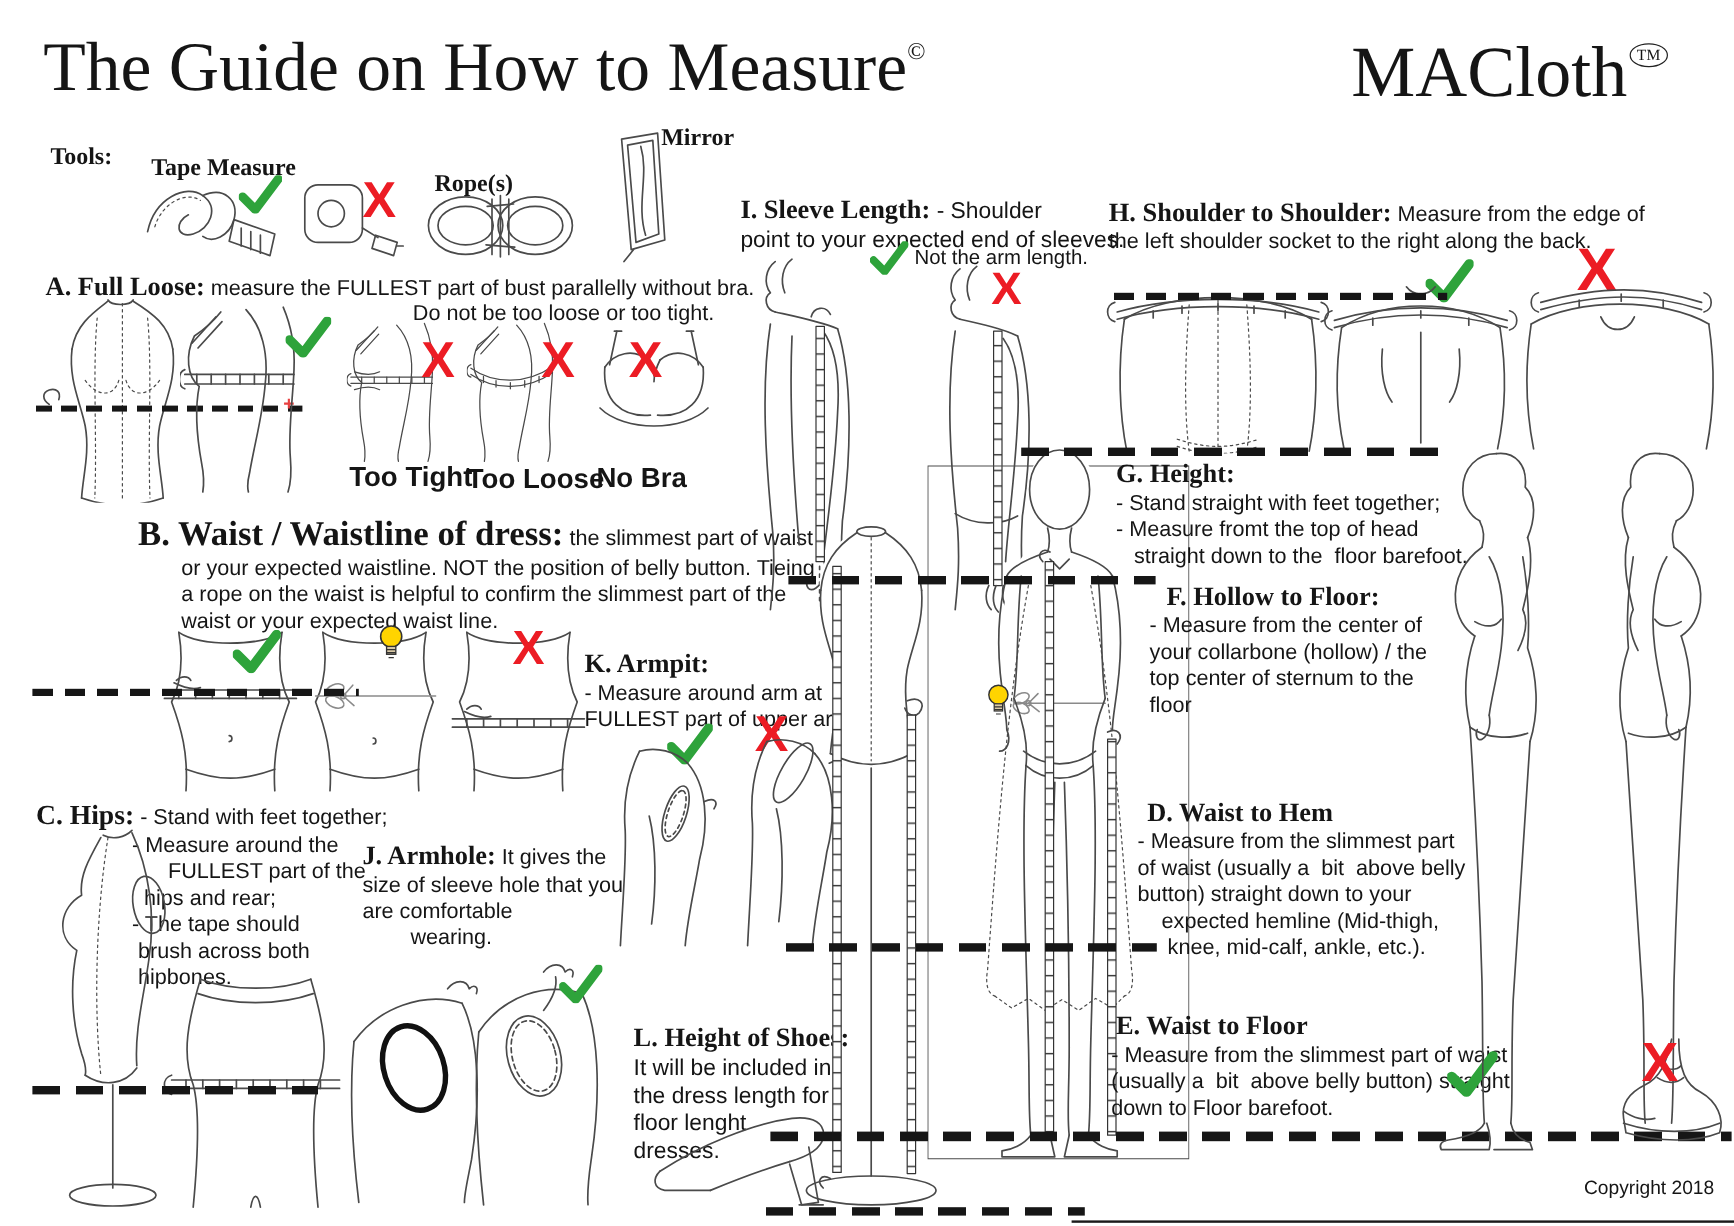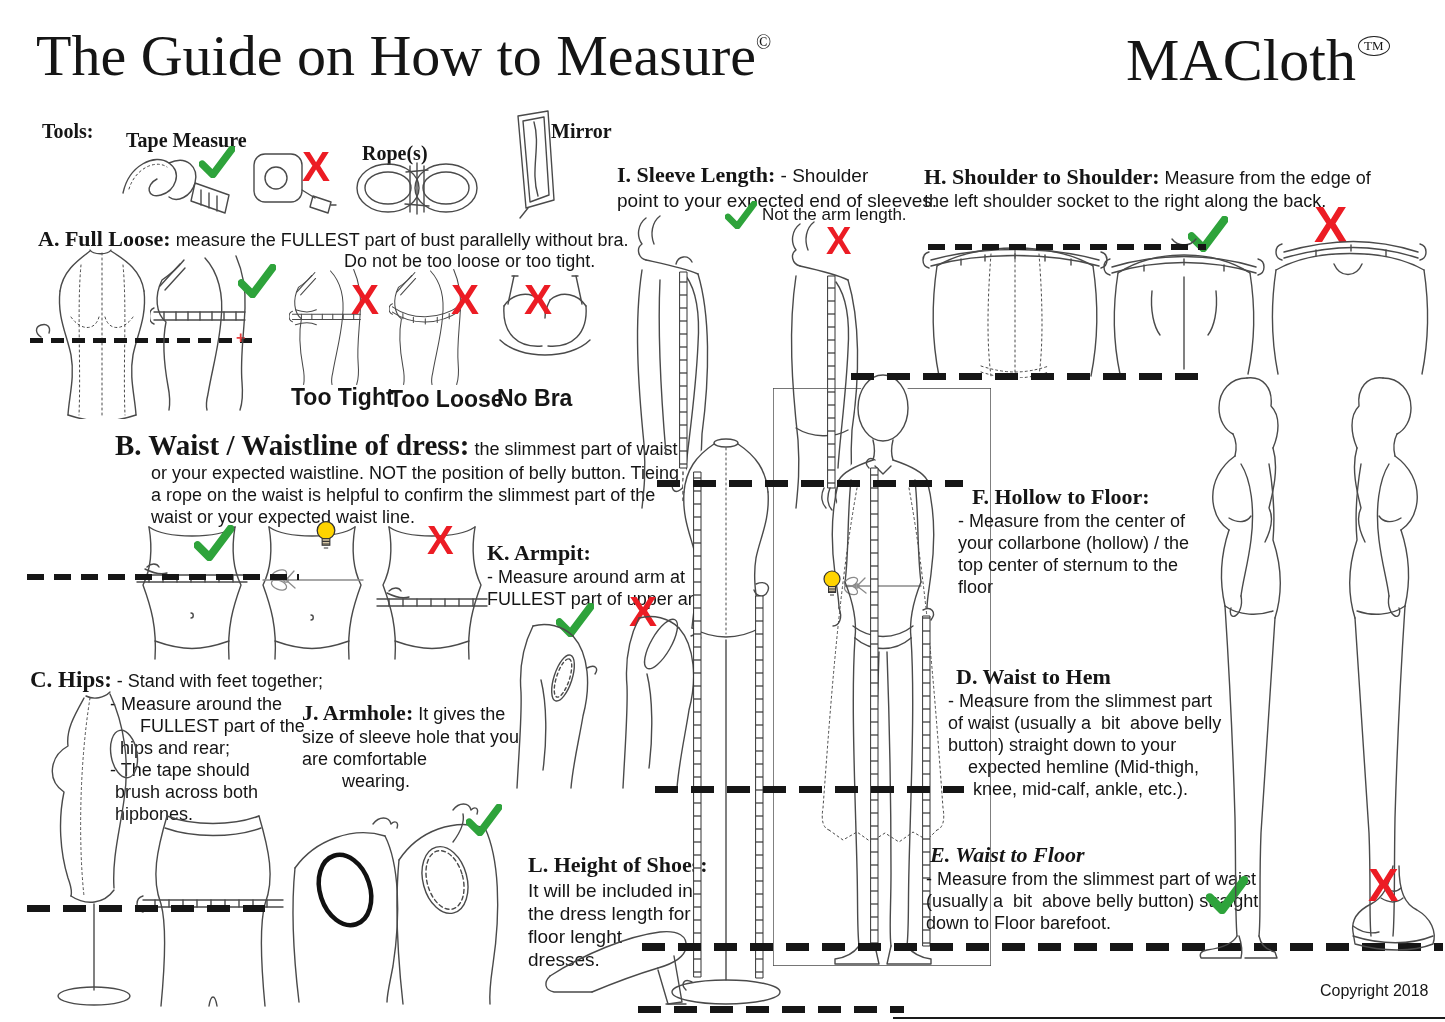--- a/index.html
+++ b/index.html
@@ -49,21 +49,21 @@
       </pattern>
     </defs>
   </svg>
 
   <div class="abs serif" style="left:36px;top:22px;font-size:58px;"><span>The Guide on How to Measure</span><span class="sup">©</span></div>
   <div class="abs serif" style="left:1126px;top:26px;font-size:60px;"><span>MACloth</span><span class="tm">TM</span></div>
 
   <div class="abs toollbl" style="left:42px;top:120px;">Tools:</div>
   <div class="abs toollbl" style="left:126px;top:129px;">Tape Measure</div>
   <div class="abs toollbl" style="left:362px;top:122px;margin-top:20px;">Rope(s)</div>
-  <div class="abs toollbl" style="left:551px;top:120px;text-align:right;">Mirror</div>
+  <div class="abs toollbl" style="left:551px;top:104px;text-align:right;">Mirror</div>
 
   <svg class="abs fig" style="left:115px;top:145px" width="125" height="78" viewBox="0 0 125 78">
     <path d="M8 48 C 14 20, 40 8, 54 18 C 68 28, 60 46, 46 50 C 32 54, 30 40, 42 34"></path>
     <path d="M54 18 C 72 10, 84 22, 80 38 C 76 52, 62 58, 54 52"></path>
     <path d="M80 38 L114 50 L110 68 L76 56 Z"></path>
     <path d="M86 45 V60 M94 48 V63 M102 51 V66"></path>
     <path class="dot" d="M14 44 C 20 24, 40 14, 52 22"></path>
   </svg>
   <svg class="abs check" style="left:199px;top:146px" width="36" height="32" viewBox="0 0 34 30">
       <path d="M3 17 L13 27 L31 3"></path>
@@ -440,35 +440,39 @@
     <rect class="base" x="6.5" y="17.5" width="7" height="6"></rect>
     <path d="M6.5 20 H13.5 M6.5 22.3 H13.5 M8 26 L12 26" stroke="#333" stroke-width="1" fill="none"></path>
   </svg>
 
   <div class="dash" style="left:851px;top:373px;width:352px;"></div>
   <div class="dash" style="left:657px;top:480px;width:306px;"></div>
   <div class="dash" style="left:655px;top:786px;width:309px;"></div>
   <div class="dash" style="left:642px;top:943px;width:801px;height:8px;"></div>
   <div class="dash" style="left:638px;top:1006px;width:266px;"></div>
 
+  <div class="abs body" style="left:930px;top:382px;"><span class="h">G. Height:</span><span class="pre">
+- Stand straight with feet together;
+- Measure fromt the top of head
+   straight down to the  floor barefoot.</span></div>
 
   <div class="abs body" style="left:958px;top:484px;"><span class="h" style="margin-left:14px;">F. Hollow to Floor:</span><span class="pre">
 - Measure from the center of
 your collarbone (hollow) / the
 top center of sternum to the
 floor</span></div>
 
   <div class="abs body" style="left:948px;top:664px;"><span class="h" style="margin-left:8px;">D. Waist to Hem</span><span class="pre">
 - Measure from the slimmest part
 of waist (usually a  bit  above belly
 button) straight down to your
     expected hemline (Mid-thigh,
      knee, mid-calf, ankle, etc.).</span></div>
 
-  <div class="abs body" style="left:926px;top:842px;"><span class="h" style="margin-left:4px;font-style:italic;">E. Waist to Floor</span><span class="pre">
+  <div class="abs body" style="left:926px;top:842px;"><span class="h" style="margin-left:4px;">E. Waist to Floor</span><span class="pre">
 - Measure from the slimmest part of waist
 (usually a  bit  above belly button) straight
 down to Floor barefoot.</span></div>
   <svg class="abs check" style="left:1206px;top:876px" width="42" height="38" viewBox="0 0 34 30">
       <path d="M3 17 L13 27 L31 3"></path>
     </svg>
 
   <svg class="abs fig" style="left:1185px;top:368px" width="260" height="595" viewBox="0 0 260 595">
     <g id="profLeft">
       <path d="M62 10 C 46 10, 34 22, 34 40 C 34 52, 40 62, 48 66"></path>

